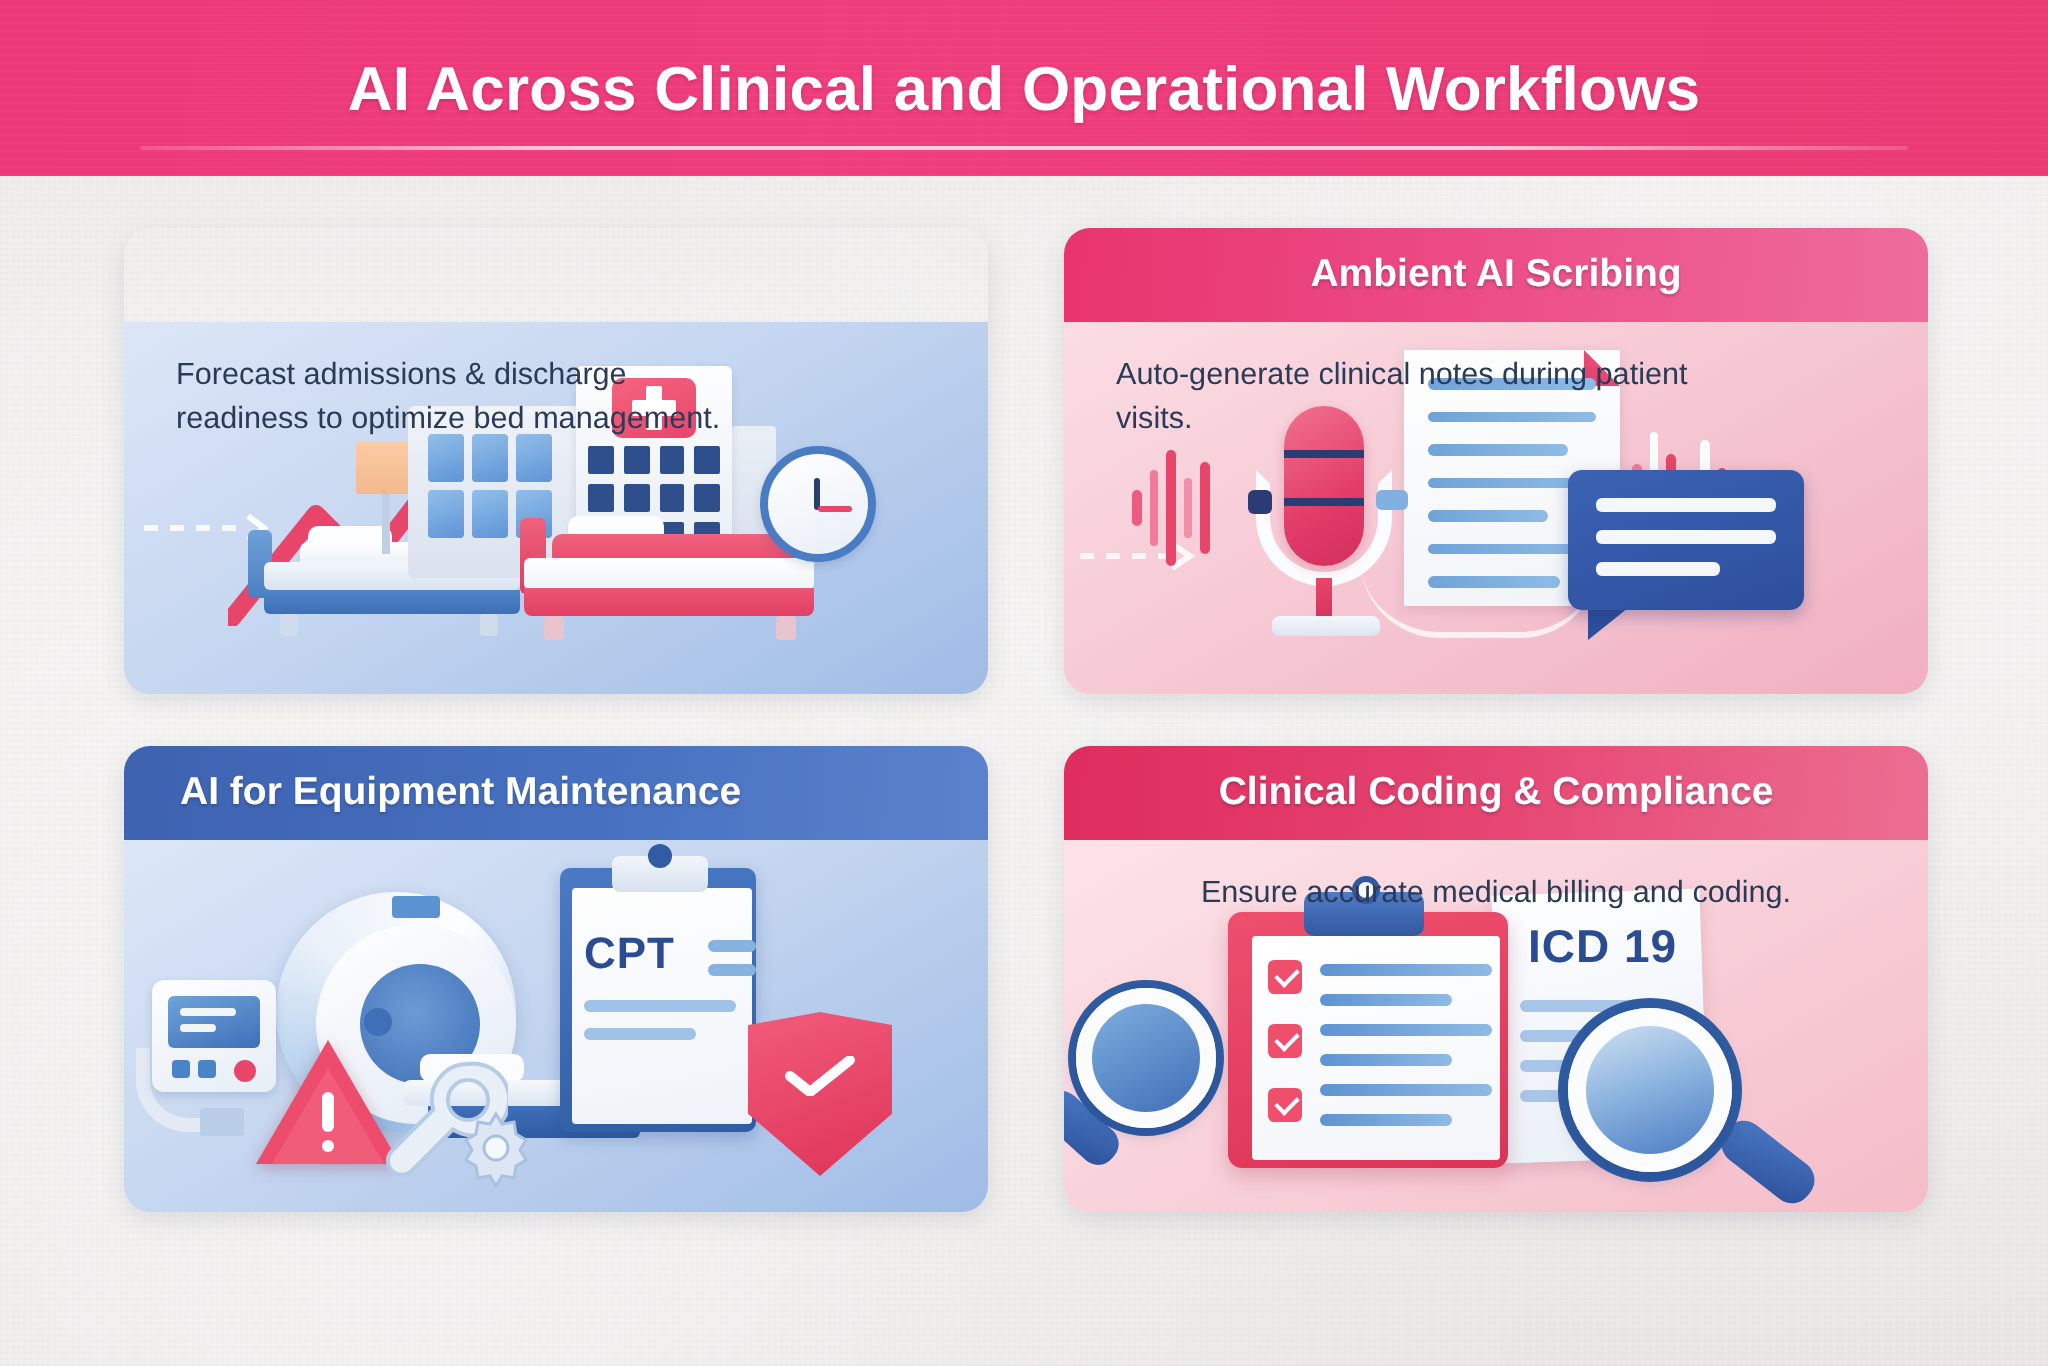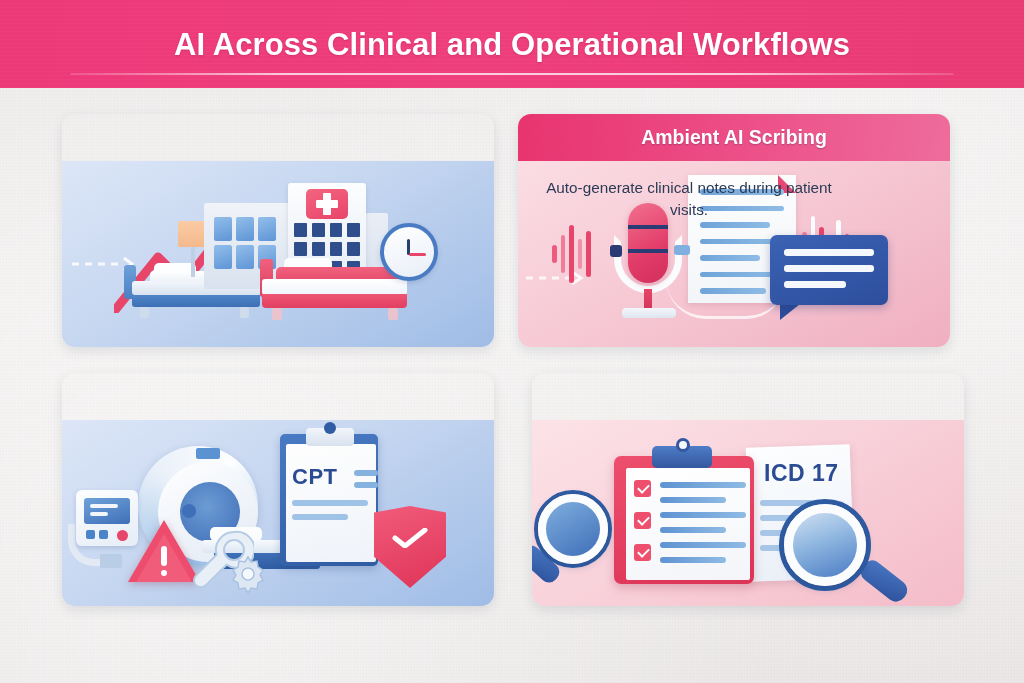--- a/index.html
+++ b/index.html
@@ -49,21 +49,21 @@
   }
 
   
   .grid{ position:absolute; left:62px; top:114px; width:902px; height:492px; }
   .card{
     position:absolute; width:432px; height:233px;
     border-radius:13px; overflow:hidden;
     box-shadow:0 4px 12px rgba(60,70,90,.13);
   }
   .card.c1{ left:0;   top:0; }
-  .card.c2{ left:456px; top:0;text-align:center; }
+  .card.c2{ left:470px; top:0; }
   .card.c3{ left:0;   top:259px; }
   .card.c4{ left:470px; top:259px; }
 
   .card-head{
     position:absolute; left:0; top:0; width:100%; height:47px;
     display:flex; align-items:center;
   }
   .card-title{
     color:#FFFFFF; font-size:19.5px; font-weight:bold; white-space:nowrap;
     text-shadow:0 1px 1.5px rgba(20,30,70,.28);
@@ -273,20 +273,21 @@
 
 <div class="header">
   <div class="header-title">AI Across Clinical and Operational Workflows</div>
   <div class="header-rule"></div>
 </div>
 
 <div class="grid">
 
   <div class="card c1">
     <div class="card-body body-blue">
+      <div class="card-desc">Forecast admissions &amp; discharge readiness to optimize bed management.</div>
       <div class="art">
 
         <svg class="dash-arrow" viewBox="0 0 70 14">
           <line x1="0" y1="7" x2="52" y2="7" stroke="#FFFFFF" stroke-width="3" stroke-dasharray="7 6" opacity=".85"></line>
           <polyline points="52,1 60,7 52,13" fill="none" stroke="#FFFFFF" stroke-width="3" opacity=".9"></polyline>
         </svg>
 
         <svg class="trend" viewBox="0 0 160 92">
           <polyline points="2,88 44,36 70,62 104,18 128,40 150,8" fill="none" stroke="#E8456A" stroke-width="9" stroke-linejoin="round" stroke-linecap="round"></polyline>
           <polygon points="152,2 158,30 130,16" fill="#E8456A"></polygon>
@@ -407,20 +408,23 @@
         <div class="bubble-lines">
           <i></i>
             <i></i>
             <i></i>
         </div>
       </div>
     </div>
   </div>
 
   <div class="card c3">
+    <div class="card-head head-blue t-left">
+      <span class="card-title">AI for Equipment Maintenance</span>
+    </div>
     <div class="card-body body-blue">
       <div class="art">
 
         <div class="mri-ring"></div>
         <div class="mri-ring2"></div>
         <div class="mri-tab"></div>
         <div class="mri-bore"></div>
         <div class="mri-dot"></div>
         <div class="mri-pillow"></div>
         <div class="mri-bed"></div>
@@ -462,26 +466,30 @@
         <div class="shield-edge"></div>
         <div class="shield"></div>
         <svg class="shield-chk" viewBox="0 0 36 20">
           <polyline points="3,10 13,18 33,2" fill="none" stroke="#FFFFFF" stroke-width="5" stroke-linecap="round" stroke-linejoin="round"></polyline>
         </svg>
       </div>
     </div>
   </div>
 
   <div class="card c4">
+    <div class="card-head head-pink2 t-center">
+      <span class="card-title">Clinical Coding &amp; Compliance</span>
+    </div>
     <div class="card-body body-pink-soft">
+      <div class="card-desc center">Ensure accurate medical billing and coding.</div>
       <div class="art">
 
         <div class="doc4-behind"></div>
         <div class="doc4"></div>
-        <div class="icd-text">ICD 17</div>
+        <div class="icd-text">ICD 19</div>
         <div class="doc4-l">
           <i></i>
             <i></i>
             <i></i>
             <i></i>
         </div>
 
         <div class="clip4"></div>
         <div class="clip4-paper"></div>
         <div class="clip4-clip"></div>

